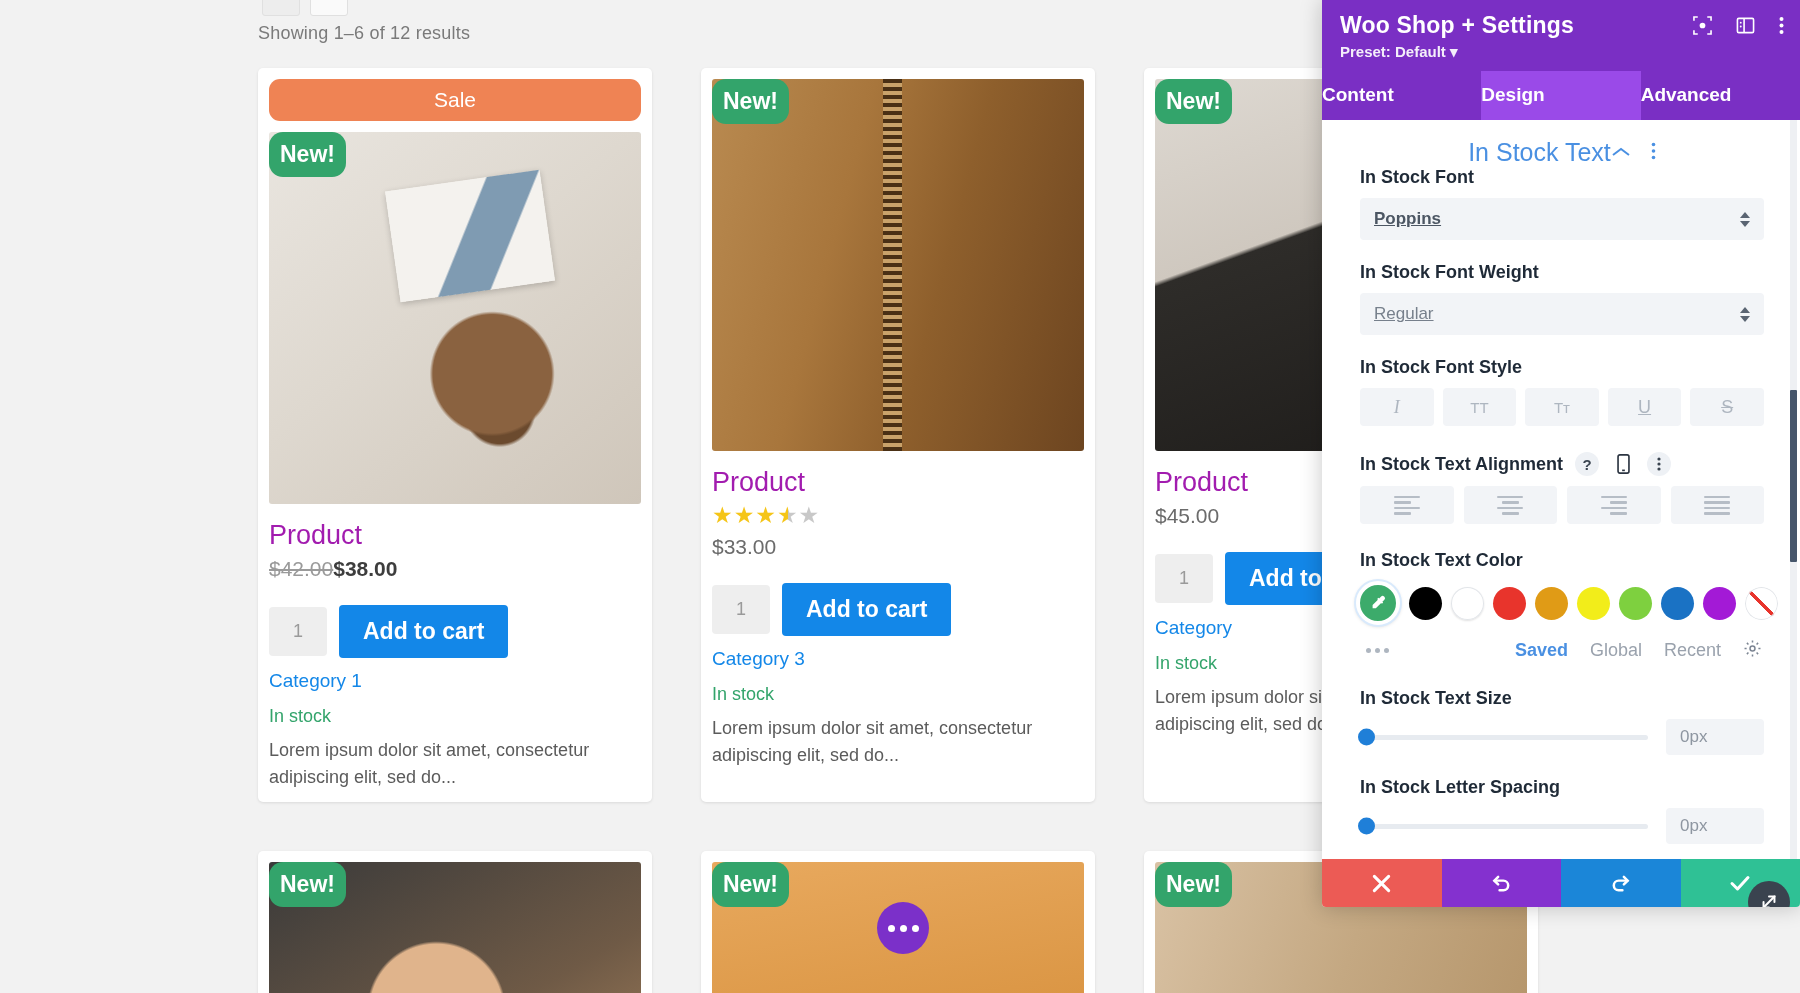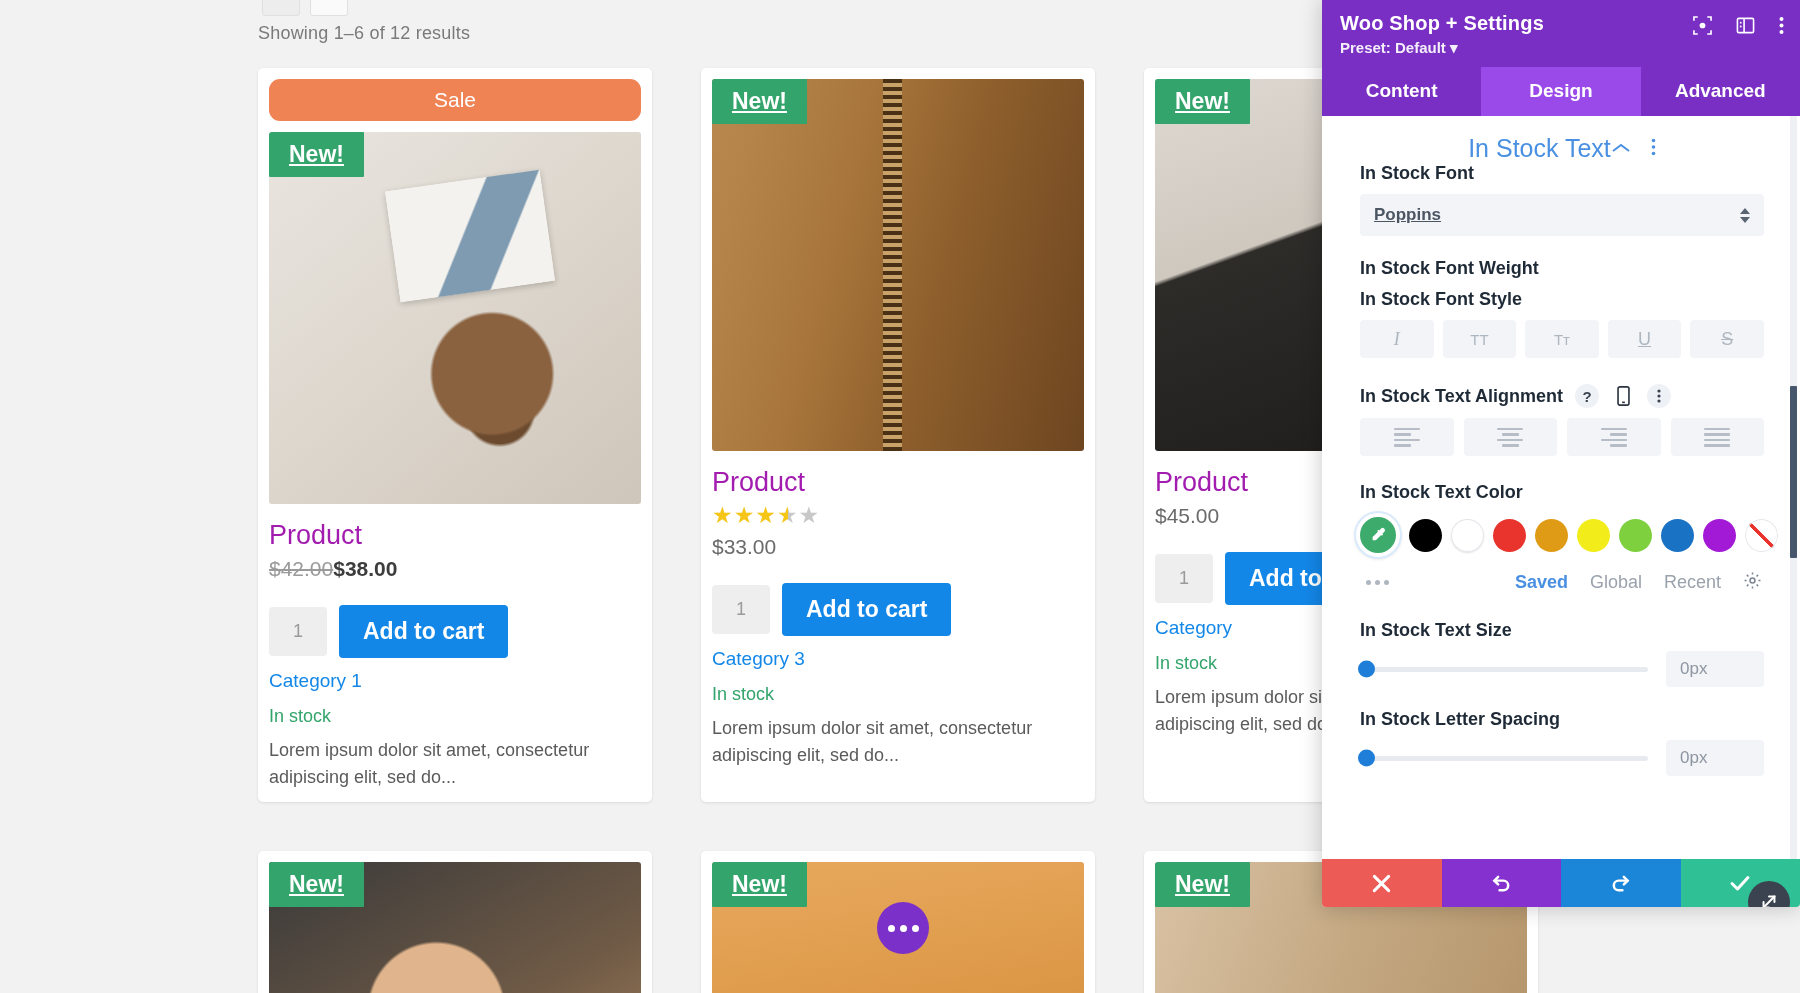--- a/index.html
+++ b/index.html
@@ -57,23 +57,22 @@
   .thumb {
     position: relative;
     height: 372px;
     border-radius: 3px;
     overflow: hidden;
   }
   .badge-new {
     position: absolute; left: 0px; top: 0px;
     background: #33a46b; color: #fff;
     font-size: 23px; font-weight: bold;
-    padding: 9px 20px; border-radius: 1px;
+    padding: 9px 11px; border-radius: 14px;
     z-index: 4;
-    text-decoration: underline;
   }
   .dots-btn {
     position: absolute; left: 165px; top: 40px;
     width: 52px; height: 52px; border-radius: 50%;
     background: #7b30c9;
     display: flex; align-items: center; justify-content: center;
     gap: 5px; z-index: 5;
   }
   .dots-btn i { width: 7px; height: 7px; border-radius: 50%; background: #fff; display: block; }
 
@@ -128,28 +127,28 @@
     box-shadow: 0 0 22px rgba(0,0,0,.22);
     display: flex; flex-direction: column;
     border-radius: 0 0 4px 4px;
     overflow: hidden;
   }
   .panel-header {
     background: #7a2fc4; color: #fff;
     padding: 12px 18px 10px 18px;
     position: relative;
   }
-  .panel-title { font-size: 20px; font-weight: bold; letter-spacing: .2px; }
+  .panel-title { font-size: 23px; font-weight: bold; letter-spacing: .2px; }
   .panel-preset { font-size: 15px; font-weight: bold; margin-top: 4px; opacity: .92; }
   .hdr-icons { position: absolute; right: 16px; top: 16px; display: flex; gap: 24px; align-items: center; }
   .hdr-icons svg { display: block; }
 
   .tabs { display: flex; background: #7a2fc4; }
   .tab {
-    flex: 1; text-align: center; padding: 13px 0 14px;
+    flex: 1; padding: 13px 0 14px;
     color: #fff; font-size: 19px; font-weight: bold; cursor: pointer;
   }
   .tab.active { background: #9a4ae8; }
 
   .panel-body { flex: 1; overflow: hidden; position: relative; background: #fff; }
   .panel-scroll { padding: 18px 36px 20px 38px; }
 
   .section-head {
     display: flex; align-items: center; justify-content: center;
   }
@@ -415,20 +414,27 @@
       <div class="field-label">In Stock Font</div>
       <div class="select-box">
         <span class="select-val">Poppins</span>
         <span class="spin">
           <i class="up"></i>
             <i class="dn"></i>
         </span>
       </div>
 
       <div class="field-label">In Stock Font Weight</div>
+      <div class="select-box">
+        <span class="select-val light">Regular</span>
+        <span class="spin">
+          <i class="up"></i>
+            <i class="dn"></i>
+        </span>
+      </div>
 
       <div class="field-label">In Stock Font Style</div>
       <div class="btn-row">
         <div class="style-btn" style="font-style:italic;font-family:'Liberation Serif',serif;">I</div>
         <div class="style-btn small">TT</div>
         <div class="style-btn small">Tт</div>
         <div class="style-btn" style="text-decoration:underline;">U</div>
         <div class="style-btn" style="text-decoration:line-through;">S</div>
       </div>
 

